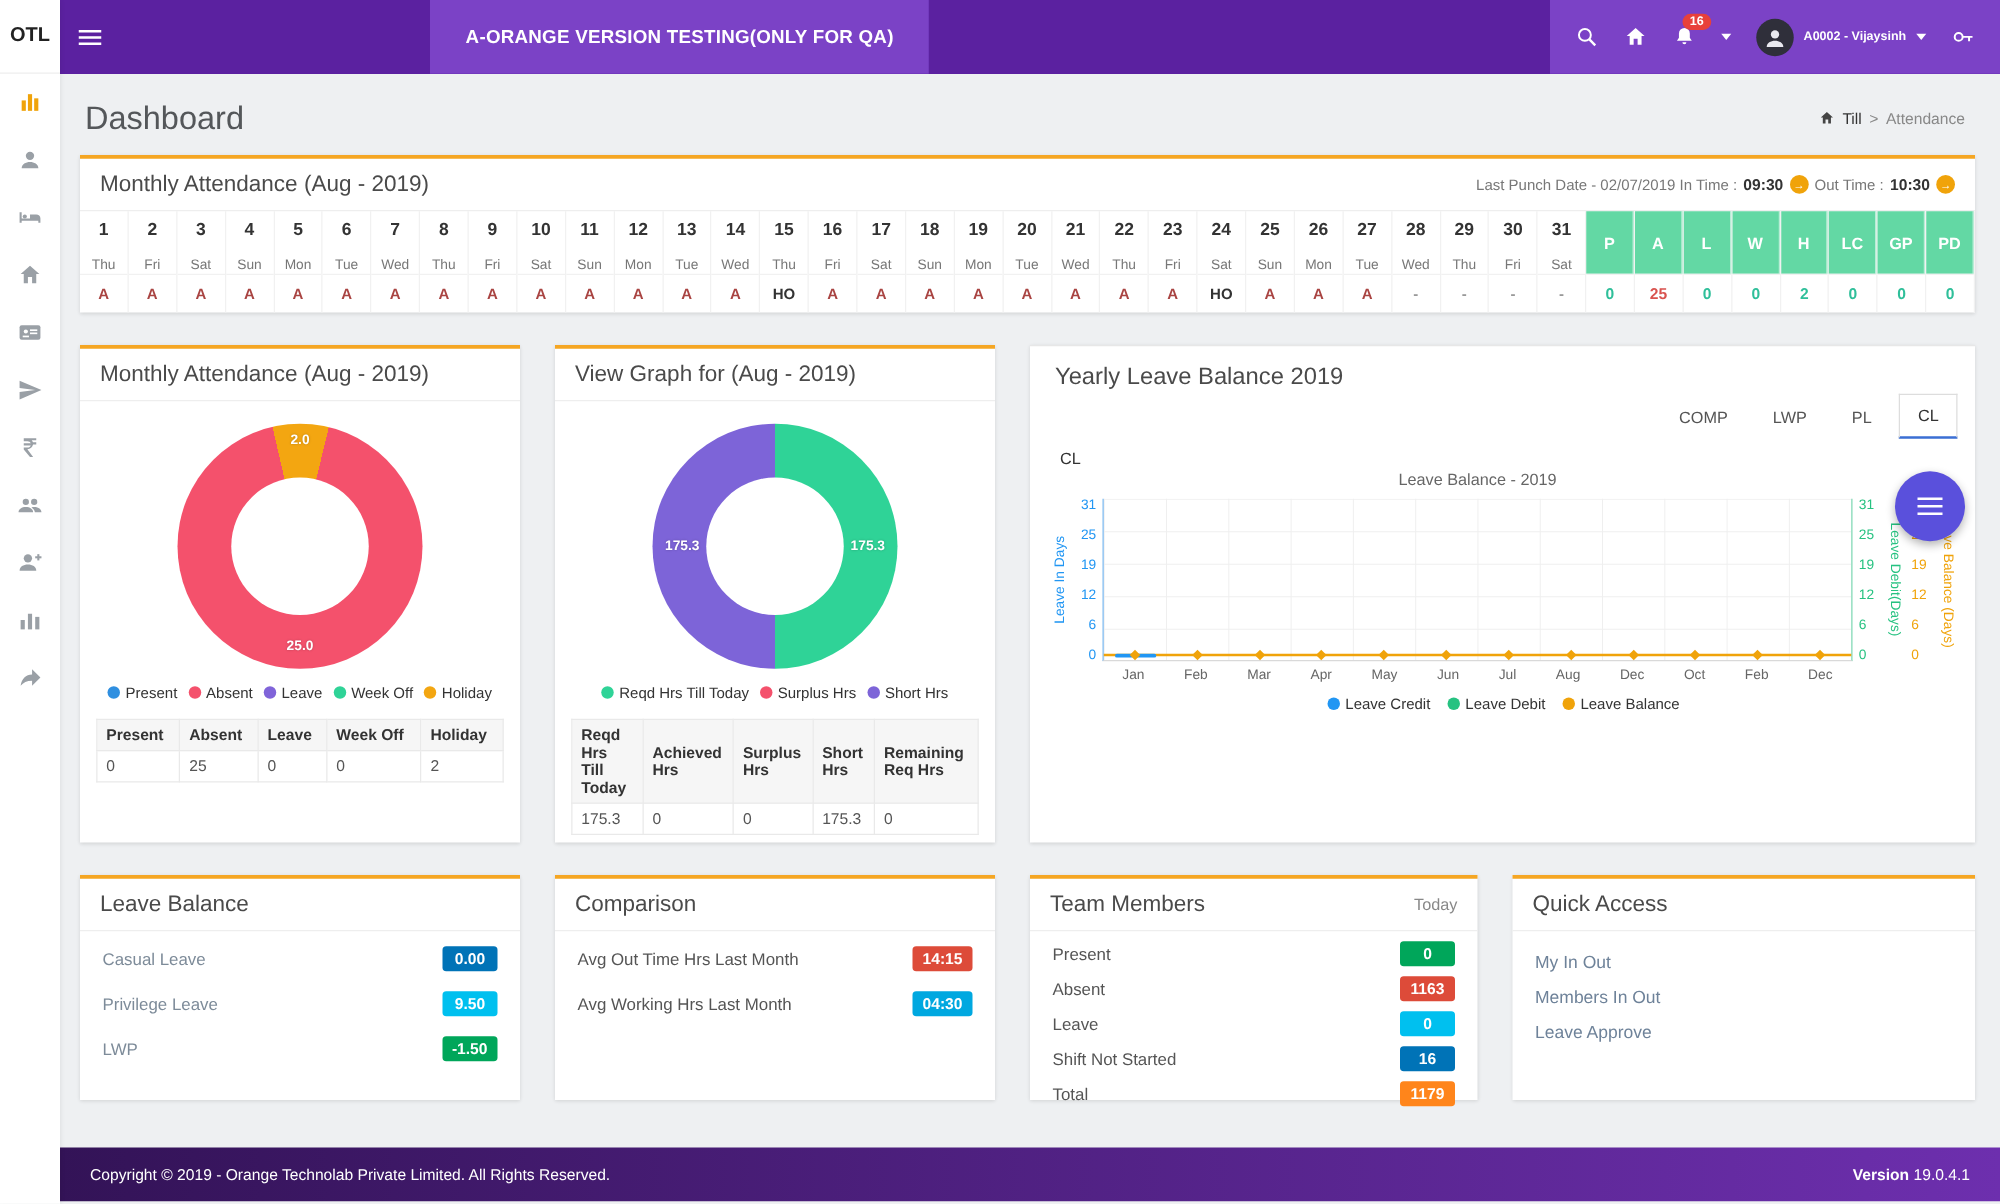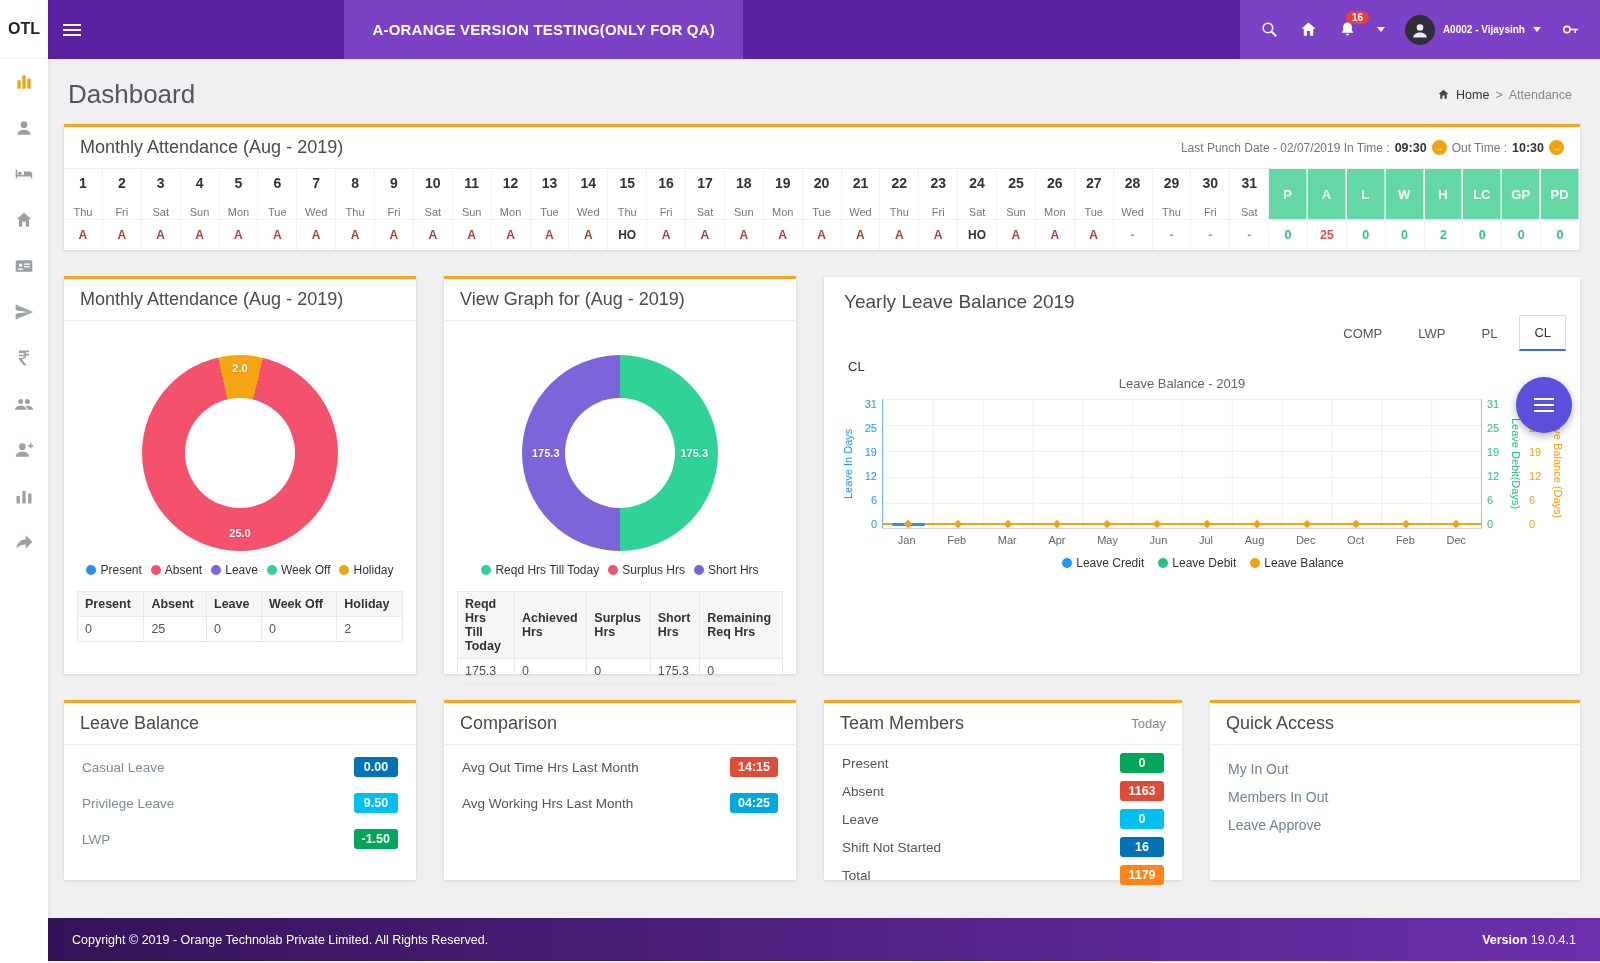--- a/index.html
+++ b/index.html
@@ -57,21 +57,21 @@
   .sum-head { height:50px; background:#63d8a4; color:#fff; font-weight:700; font-size:13px; display:flex; align-items:center; justify-content:center; border-right:1px solid rgba(255,255,255,.55); }
   .sum-val { height:31px; line-height:31px; font-size:12.5px; font-weight:700; border-top:1px solid #f1f1f1; }
 
   
   .row2 { display:grid; grid-template-columns:352px 352px 1fr; gap:28px; margin-top:26px; }
   .row2 .card { height:398px; }
   .row3 { display:grid; grid-template-columns:352px 352px 358px 1fr; gap:28px; margin-top:26px; }
   .row3 .card { height:180px; }
 
   
-  .donut { width:196px; height:196px; border-radius:50%; margin:34px auto 12px; position:relative;text-decoration:underline; }
+  .donut { width:196px; height:196px; border-radius:50%; margin:18px auto 12px; position:relative;text-decoration:underline; }
   .donut::after { content:""; position:absolute; inset:43px; background:#fff; border-radius:50%; }
   .donut1 { background:conic-gradient(from -13deg, #f3a611 0 26.6deg, #f4516c 26.6deg 360deg); }
   .donut2 { background:conic-gradient(from 0deg, #2fd397 0 180deg, #7d64d8 180deg 360deg); }
   .slice-label { position:absolute; color:#fff; font-size:11px; font-weight:700; z-index:2; text-shadow:0 0 2px rgba(0,0,0,.25); }
   .lbl-top { top:7px; left:50%; transform:translateX(-50%); }
   .lbl-bottom { bottom:12px; left:50%; transform:translateX(-50%); }
   .lbl-left { left:10px; top:50%; transform:translateY(-50%); }
   .lbl-right { right:10px; top:50%; transform:translateY(-50%); }
   .legend { display:flex; justify-content:center; flex-wrap:wrap; gap:4px 9px; font-size:12px; color:#333; margin:10px 8px 0; }
   .legend-item { display:flex; align-items:center; gap:4px; cursor:pointer; }
@@ -255,21 +255,21 @@
 </header>
 
 <main class="content">
 
   <div class="page-head">
     <h1>Dashboard</h1>
     <div class="breadcrumb">
       <svg viewBox="0 0 24 24">
           <path d="M12 3l9 8h-3v9h-4v-6h-4v6H6v-9H3z"></path>
         </svg>
-      <span class="bc-home">Home</span>
+      <span class="bc-home">Till</span>
       <span>&gt;</span>
       <span>Attendance</span>
     </div>
   </div>
 
   <section class="card">
     <div class="card-head">
       <h2>Monthly Attendance (Aug - 2019)</h2>
       <div class="punch">
         <span>Last Punch Date - 02/07/2019 In Time :</span>
@@ -767,21 +767,21 @@
           <h2>Comparison</h2>
         </div>
       <div class="info-rows">
 
           <div class="info-row">
           <span class="lbl">Avg Out Time Hrs Last Month</span>
           <span class="val-badge" style="background-color: rgb(221, 75, 57);">14:15</span>
         </div>
           <div class="info-row">
           <span class="lbl">Avg Working Hrs Last Month</span>
-          <span class="val-badge" style="background-color: rgb(0, 168, 224);">04:25</span>
+          <span class="val-badge" style="background-color: rgb(0, 168, 224);">04:30</span>
         </div>
         </div>
     </section>
 
     <section class="card team">
       <div class="card-head">
         <h2>Team Members</h2>
         <span class="today-lbl">Today</span>
       </div>
       <div class="info-rows">

